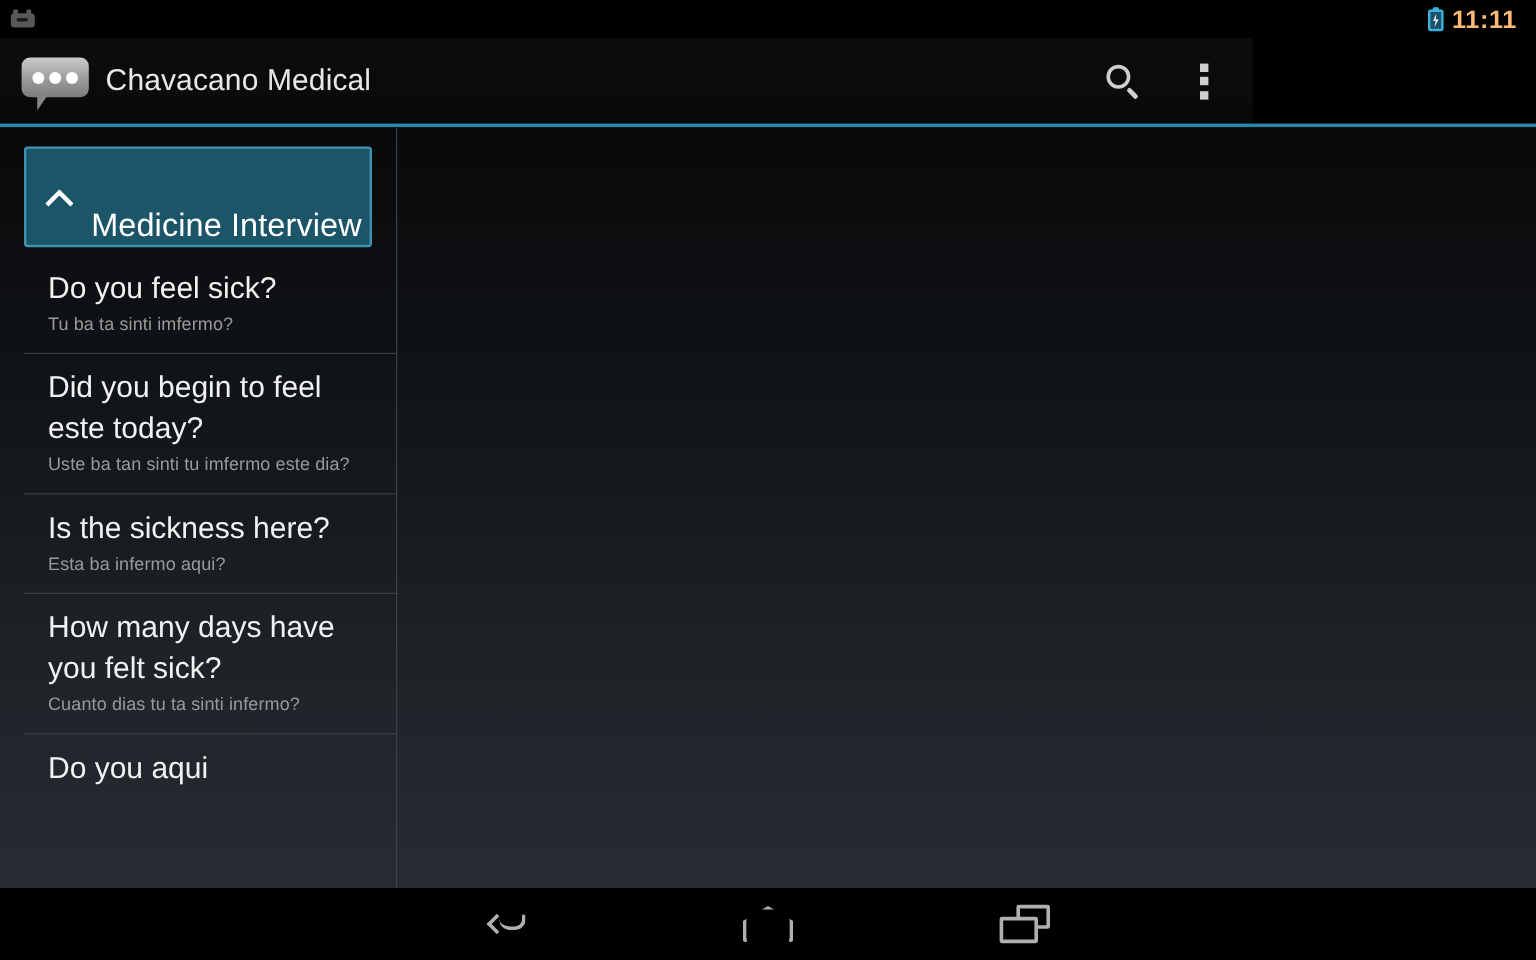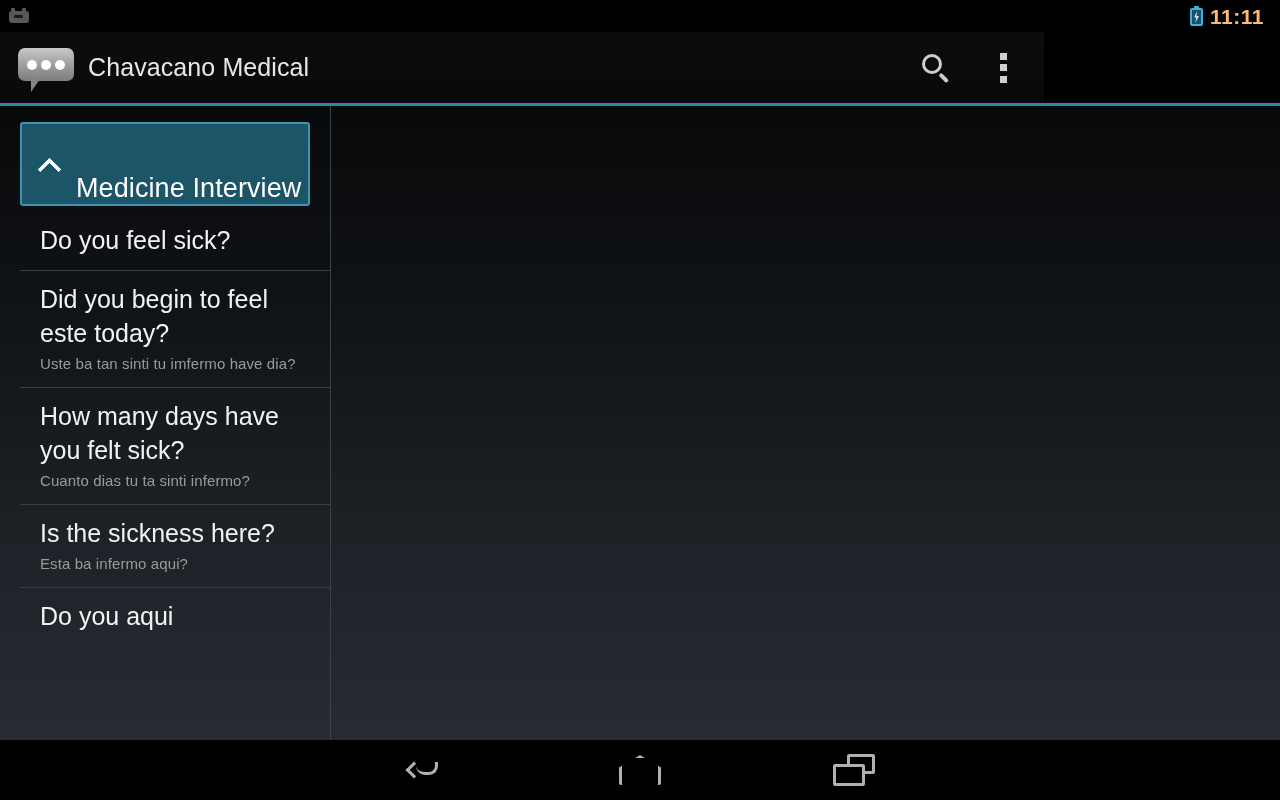--- a/index.html
+++ b/index.html
@@ -394,35 +394,36 @@
     <div id="list-pane">
       <div id="list-scroll">
 
         <div id="group-header">
           <span class="chevron-up"></span>
           <span id="group-header-label">Medicine Interview</span>
         </div>
 
         <div class="list-item first">
           <div class="li-primary">Do you feel sick?</div>
+          <div class="li-secondary">Tu ba ta sinti imfermo?</div>
         </div>
 
         <div class="list-item">
           <div class="li-primary">Did you begin to feel este today?</div>
-          <div class="li-secondary">Uste ba tan sinti tu imfermo have dia?</div>
+          <div class="li-secondary">Uste ba tan sinti tu imfermo este dia?</div>
+        </div>
+
+        <div class="list-item">
+          <div class="li-primary">Is the sickness here?</div>
+          <div class="li-secondary">Esta ba infermo aqui?</div>
         </div>
 
         <div class="list-item">
           <div class="li-primary">How many days have you felt sick?</div>
           <div class="li-secondary">Cuanto dias tu ta sinti infermo?</div>
-        </div>
-
-        <div class="list-item">
-          <div class="li-primary">Is the sickness here?</div>
-          <div class="li-secondary">Esta ba infermo aqui?</div>
         </div>
 
         <div class="list-item">
           <div class="li-primary">Do you aqui</div>
           <div class="li-secondary"></div>
         </div>
 
       </div>
     </div>
 

